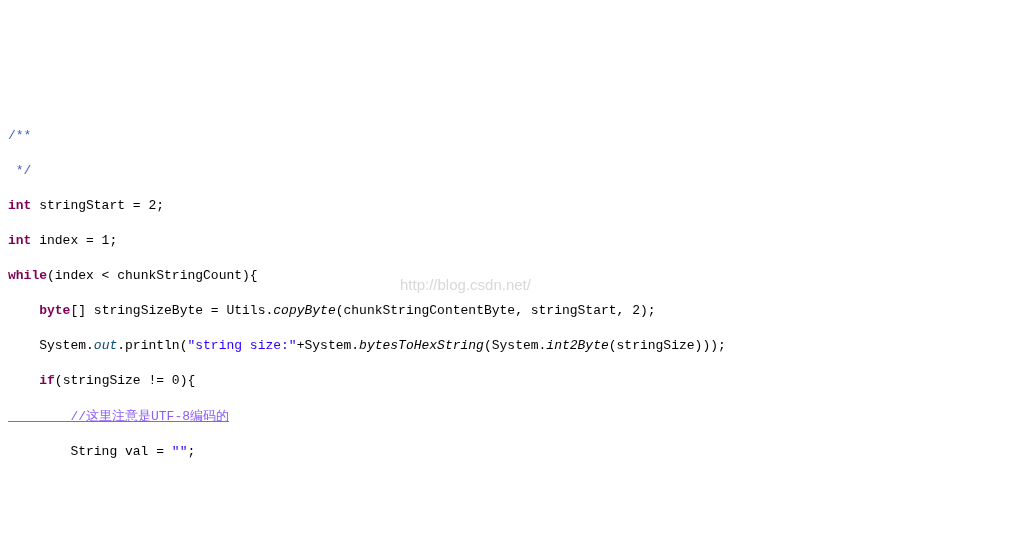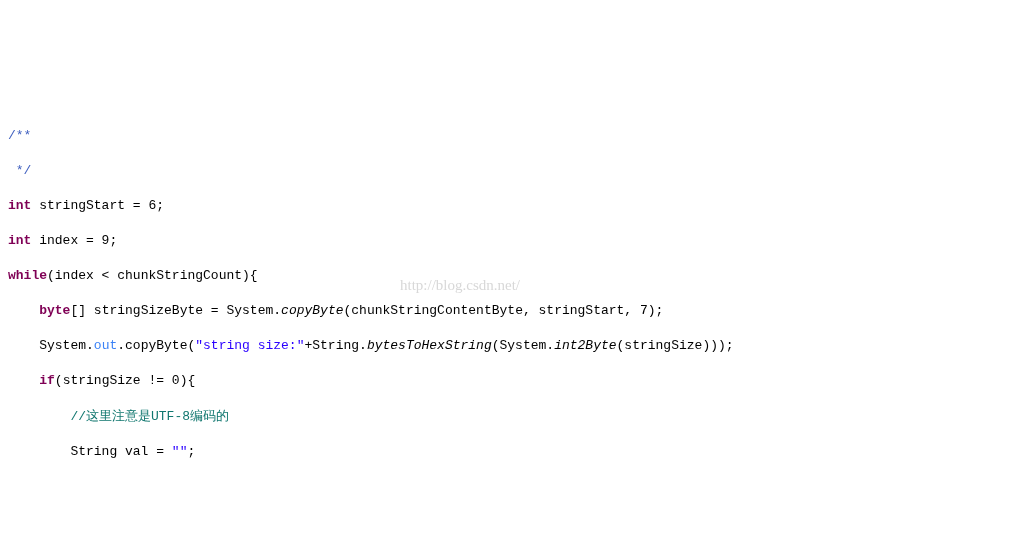--- a/index.html
+++ b/index.html
@@ -7,51 +7,51 @@
     padding: 4px 8px;
     font-family: Consolas, "Courier New", monospace;
     font-size: 13px;
     line-height: 1.35;
     background: #fff;
     color: #000;
     white-space: pre;
   }
   .line { white-space: pre; }
   .c-comment { color: #3f5fbf; }
-  .c-linecomment { color: #0f766e; }
+  .c-linecomment { color: #8b5cf6; text-decoration: underline; }
   .c-keyword { color: #7f0055; font-weight: bold; text-align: center; }
   .c-string { color: #2a00ff; }
-  .c-static-italic { color: #3b82f6; }
+  .c-static-italic { color: #0c4a6e; font-style: italic; }
   .c-method-italic { font-style: italic; text-align: center; }
   .watermark {
     position: absolute;
     left: 400px;
     top: 275px;
     color: #d8d8d8;
-    font-family: Liberation Serif, serif;
+    font-family: Liberation Sans, sans-serif;
     font-size: 15px;
     pointer-events: none;
     user-select: none;
   }
 </style>
 </head>
 <body>
 
 
 
 <div class="watermark">http://blog.csdn.net/</div>
 
 <div>
 <div class="line"><span class="c-comment">/**</span></div>
 <div class="line"><span class="c-comment"> */</span></div>
-<div class="line"><span class="c-keyword">int</span><span> stringStart = 6;</span></div>
-<div class="line"><span class="c-keyword">int</span><span> index = 9;</span></div>
+<div class="line"><span class="c-keyword">int</span><span> stringStart = 2;</span></div>
+<div class="line"><span class="c-keyword">int</span><span> index = 1;</span></div>
 <div class="line"><span class="c-keyword">while</span><span>(index &lt; chunkStringCount){</span></div>
-<div class="line">    <span class="c-keyword">byte</span><span>[] stringSizeByte = System.</span><span class="c-method-italic">copyByte</span><span>(chunkStringContentByte, stringStart, 7);</span></div>
-<div class="line"><span>    System.</span><span class="c-static-italic">out</span><span>.copyByte(</span><span class="c-string">"string size:"</span><span>+String.</span><span class="c-method-italic">bytesToHexString</span><span>(System.</span><span class="c-method-italic">int2Byte</span><span>(stringSize)));</span></div>
+<div class="line">    <span class="c-keyword">byte</span><span>[] stringSizeByte = Utils.</span><span class="c-method-italic">copyByte</span><span>(chunkStringContentByte, stringStart, 2);</span></div>
+<div class="line"><span>    System.</span><span class="c-static-italic">out</span><span>.println(</span><span class="c-string">"string size:"</span><span>+System.</span><span class="c-method-italic">bytesToHexString</span><span>(System.</span><span class="c-method-italic">int2Byte</span><span>(stringSize)));</span></div>
 <div class="line">    <span class="c-keyword">if</span><span>(stringSize != 0){</span></div>
 <div class="line"><span class="c-linecomment">        //这里注意是UTF-8编码的</span></div>
 <div class="line"><span>        String val = </span><span class="c-string">""</span><span>;</span></div>
 
 
 
 
 
 
 

